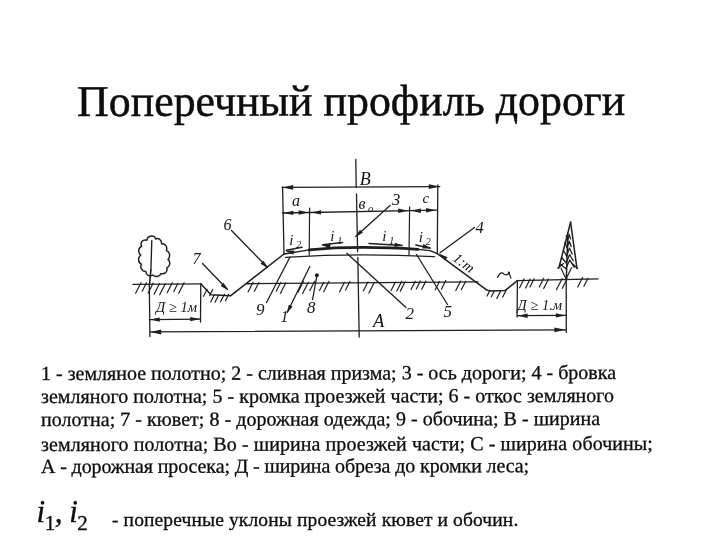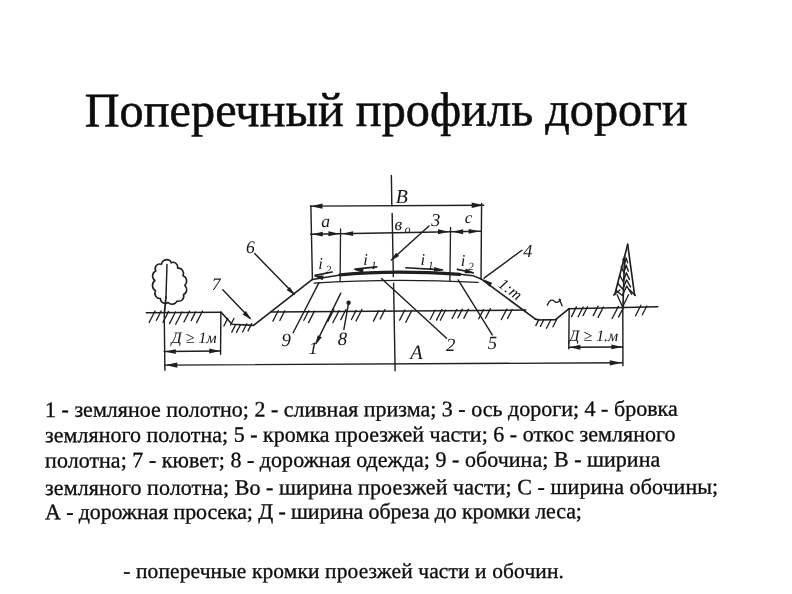--- a/index.html
+++ b/index.html
@@ -172,13 +172,14 @@
       <text x="425.7" y="199.3" style="font-family:'Liberation Serif',serif;font-size:10px;font-style:italic;" fill="#161616">2</text>
       <text x="452.0" y="214.0" style="font-family:'Liberation Serif',serif;font-size:14.5px;font-style:italic;" fill="#161616" transform="rotate(36.5 452 214)">1:m</text>
       <text x="156.0" y="266.0" style="font-family:'Liberation Serif',serif;font-size:14.5px;font-style:italic;" fill="#161616">Д ≥ 1м</text>
       <text x="517.5" y="264.0" style="font-family:'Liberation Serif',serif;font-size:14.5px;font-style:italic;" fill="#161616">Д ≥ 1.м</text>
     </svg>
 <div class="bl" style="top:315.6px;letter-spacing:0.0px" id="L0">1 - земляное полотно; 2 - сливная призма; 3 - ось дороги; 4 - бровка</div>
     <div class="bl" style="top:338.8px;letter-spacing:0.02px" id="L1">земляного полотна; 5 - кромка проезжей части; 6 - откос земляного</div>
     <div class="bl" style="top:362.0px;letter-spacing:0.03px" id="L2">полотна; 7 - кювет; 8 - дорожная одежда; 9 - обочина; В - ширина</div>
     <div class="bl" style="top:386.9px;letter-spacing:0.068px" id="L3">земляного полотна; Во - ширина проезжей части; С - ширина обочины;</div>
     <div class="bl" style="top:408.9px;letter-spacing:-0.124px" id="L4">А - дорожная просека; Д - ширина обреза до кромки леса;</div>
-<div id="ftext">- поперечные кромки проезжей части и обочин.</div>
+<div id="formula">i<sub>1</sub>, i<sub>2</sub></div>
+<div id="ftext">- поперечные уклоны проезжей кювет и обочин.</div>
 </div>
 </body></html>

